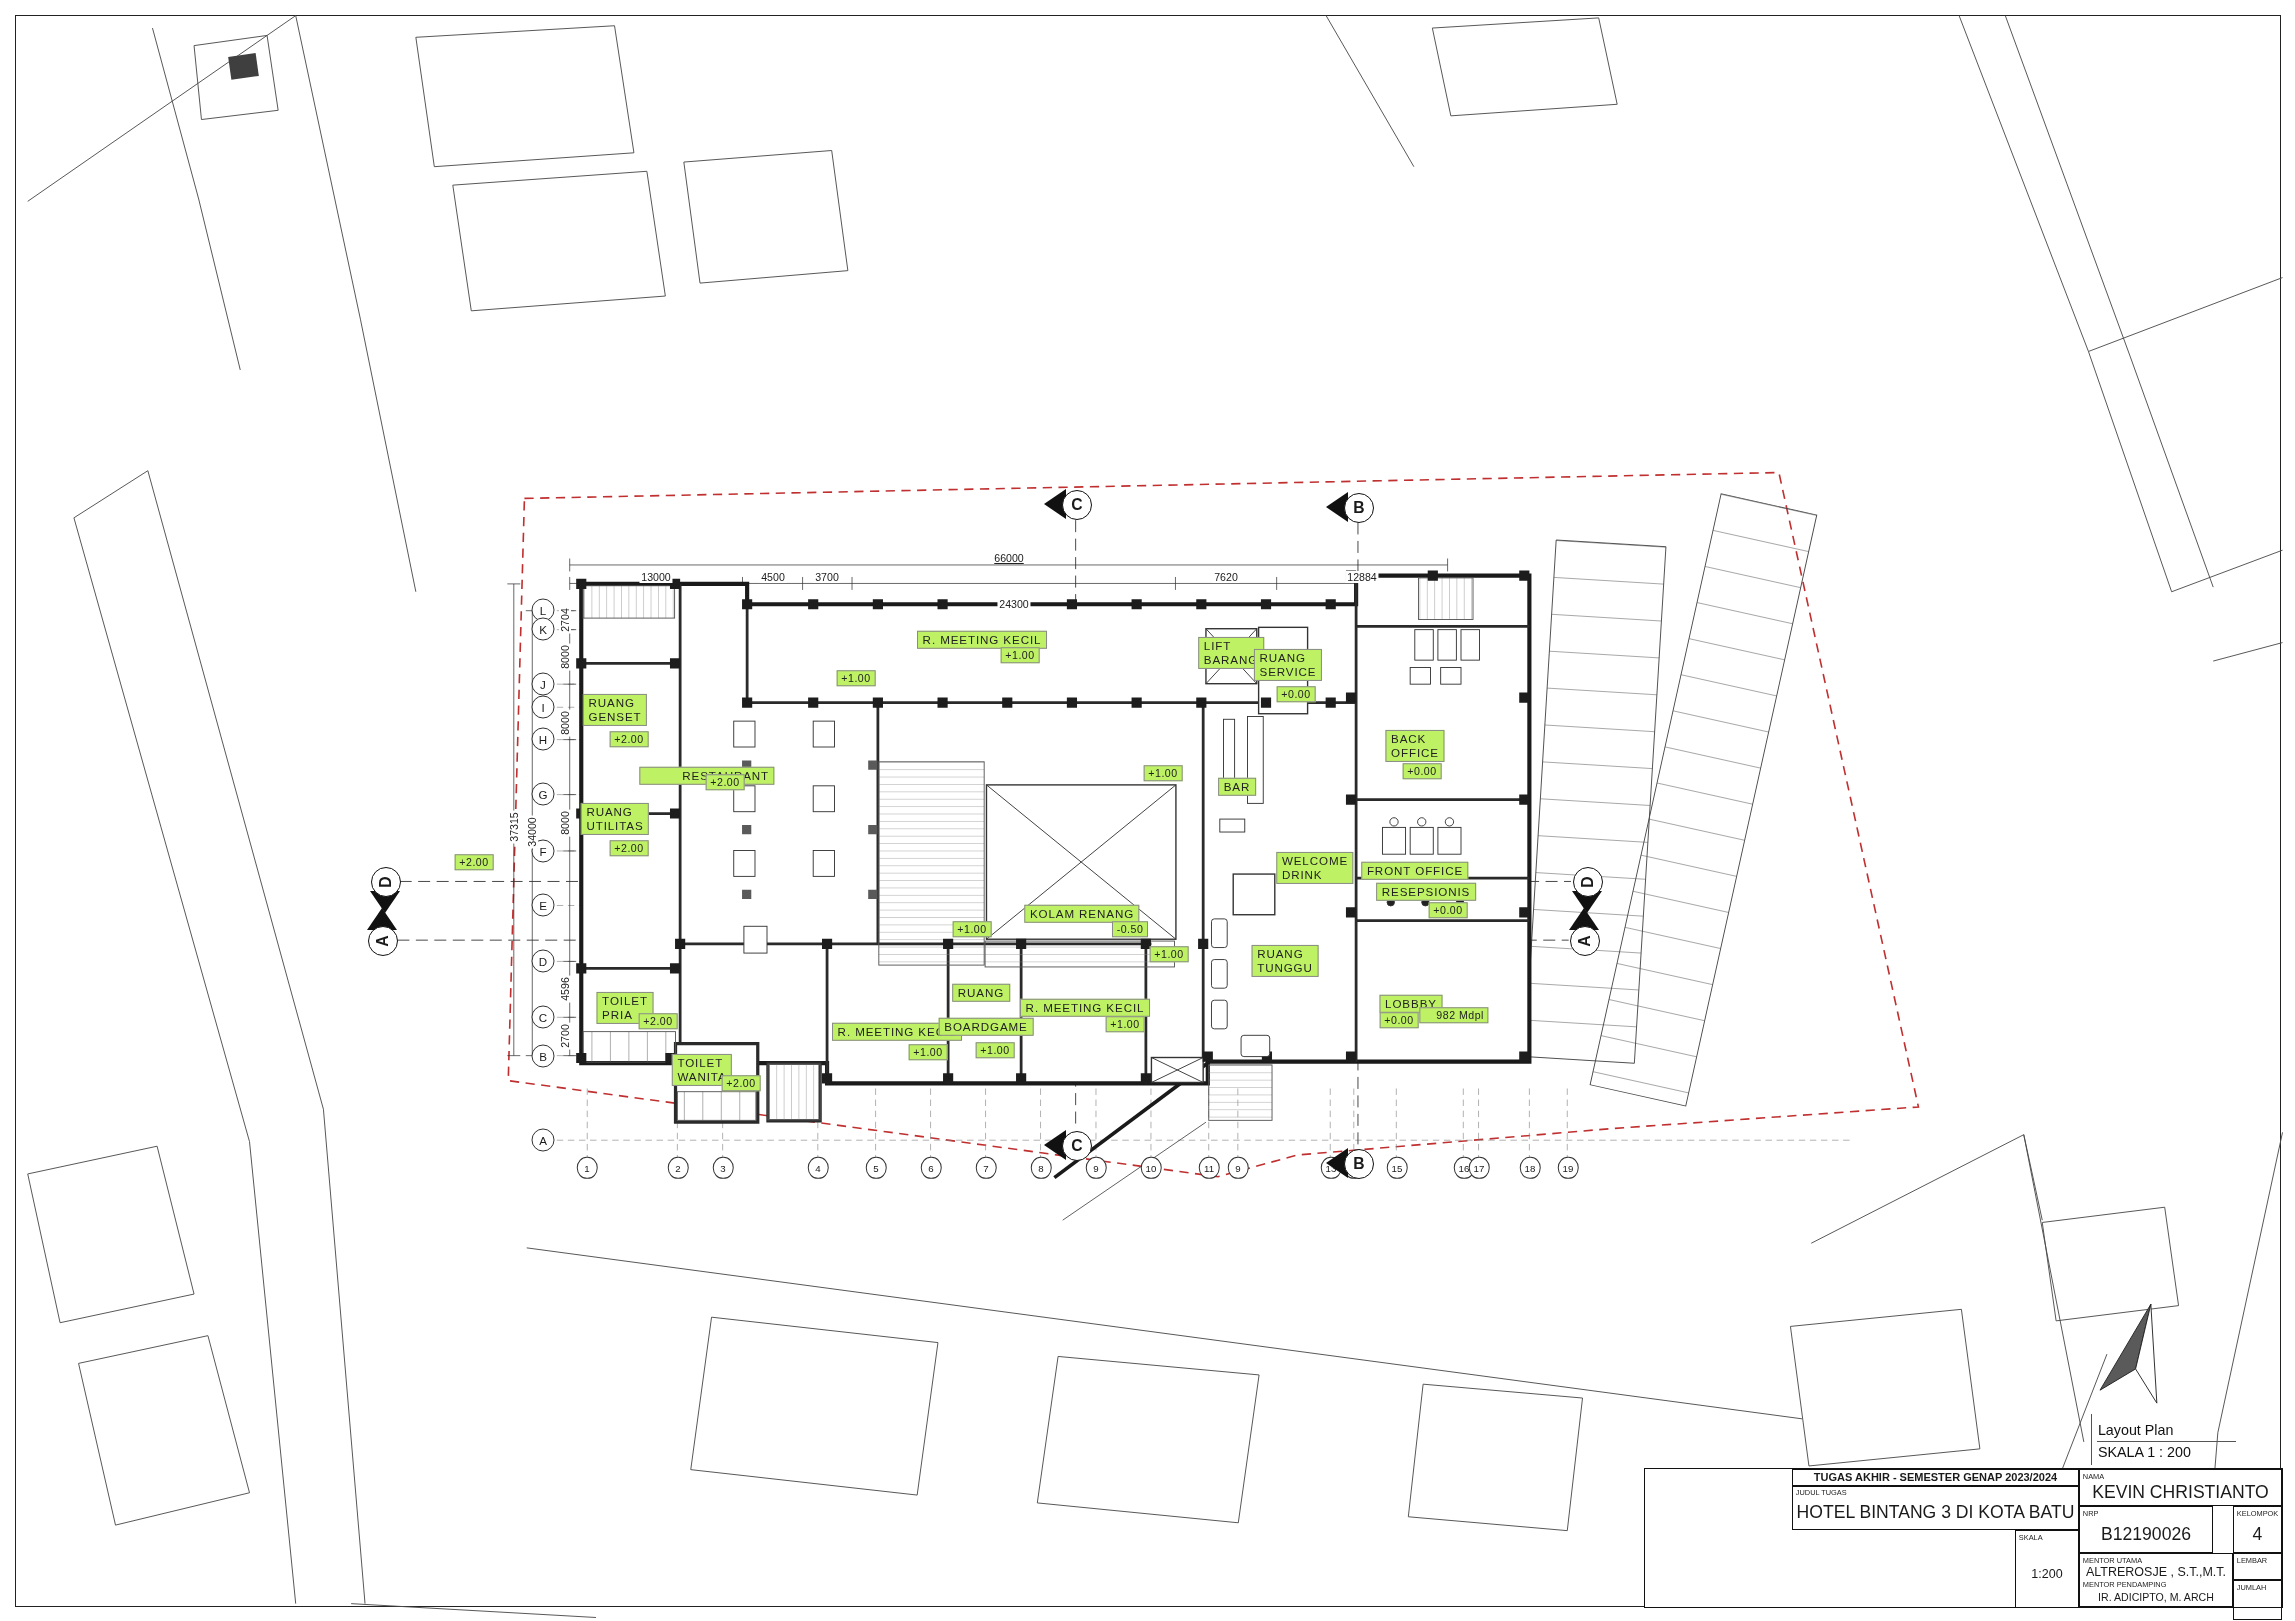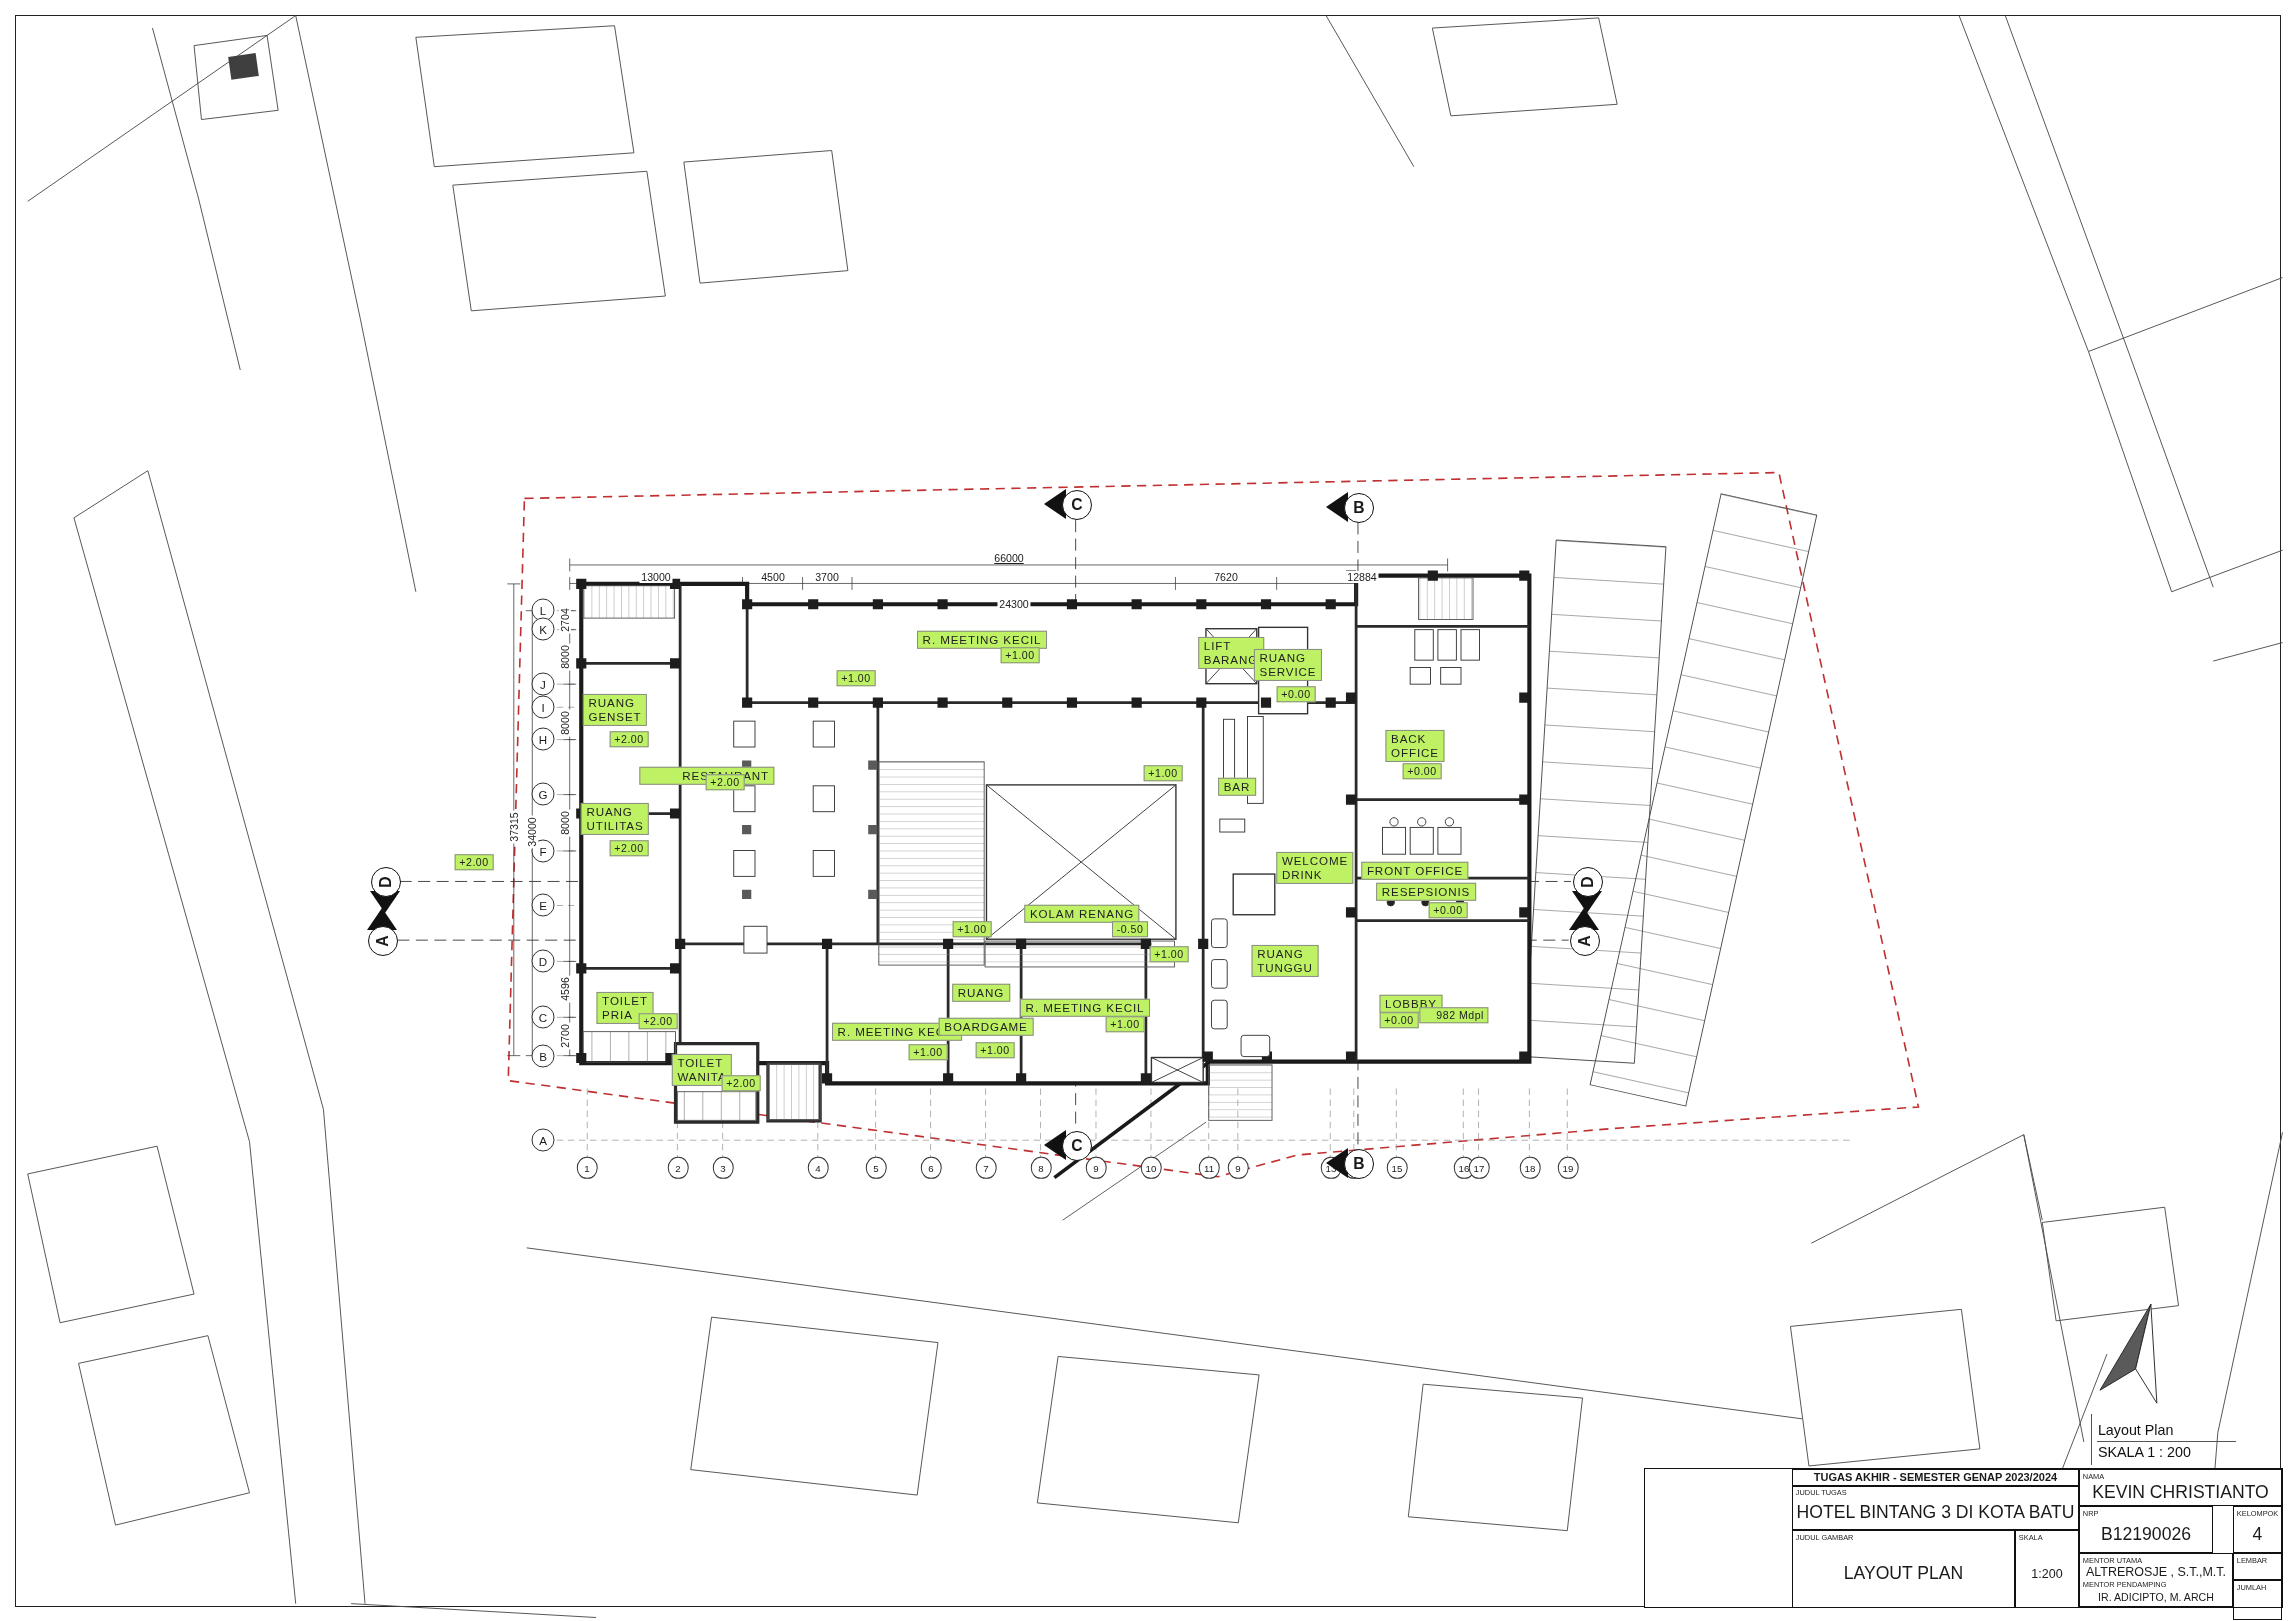--- a/index.html
+++ b/index.html
@@ -406,24 +406,20 @@
 
   <div id="tb">
 
     <div class="cell ctr" id="hdr">TUGAS AKHIR - SEMESTER GENAP 2023/2024</div>
 
     <div class="cell vc" id="judul-tugas">
       <div class="fld">JUDUL TUGAS</div>
       <div class="grow big">HOTEL BINTANG 3 DI KOTA BATU</div>
     </div>
 
-    <div class="cell vc" id="judul-gambar">
-      <div class="fld">JUDUL GAMBAR</div>
-      <div class="grow big">LAYOUT PLAN</div>
-    </div>
 
     <div class="cell vc" id="skala">
       <div class="fld">SKALA</div>
       <div class="grow med">1:200</div>
     </div>
 
     <div class="cell vc" id="nama">
       <div class="fld">NAMA</div>
       <div class="grow big">KEVIN CHRISTIANTO</div>
     </div>

